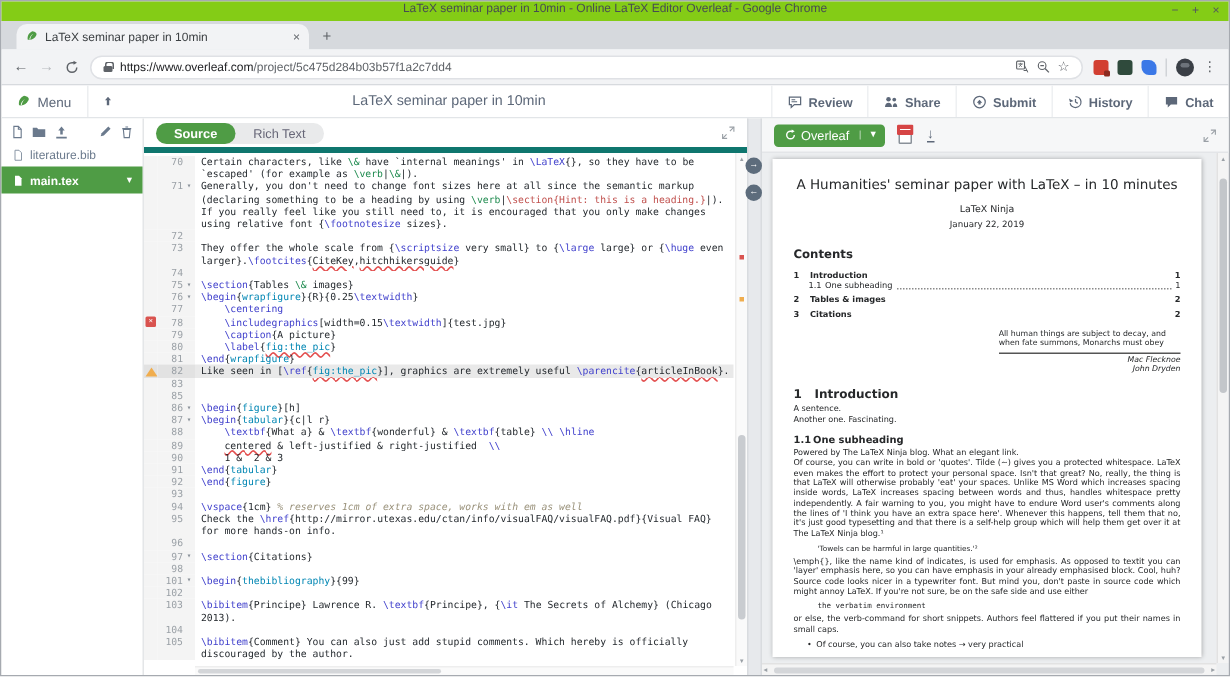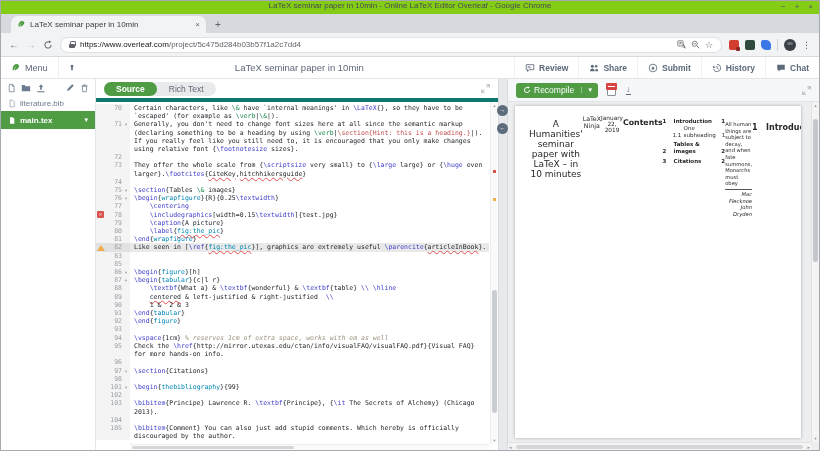--- a/index.html
+++ b/index.html
@@ -107,21 +107,21 @@
   .pdf-top { height:23px; flex:none; background:#f6f7f8; border-bottom:1px solid #e3e5e8; display:flex; align-items:center; gap:8px; padding:0 8px; }
   .recompile { display:flex; align-items:center; background:#4f9c45; color:#fff; border-radius:3px; font-size:8.5px; height:15px; }
   .rc-main { display:flex; align-items:center; gap:3px; padding:0 7px; }
   .rc-caret { padding:0 5px; border-left:1px solid rgba(255,255,255,.4); font-size:6px; }
   .logs-btn { position:relative; width:12px; height:14px; }
   .logs-doc { position:absolute; left:1px; top:3px; width:9px; height:10px; border:1px solid #8a9199; border-radius:1px; background:#fff; }
   .logs-badge { position:absolute; left:0; top:0; width:11px; height:7px; background:#d64545; border-radius:1px; background-image:repeating-linear-gradient(#d64545 0 1px,#fff 1px 2px,#d64545 2px 3px); background-size:7px 3px; background-position:2px 2px; background-repeat:no-repeat; }
   .dl-btn { color:#5d6879; font-size:9px; line-height:9px; border-bottom:1.5px solid #5d6879; padding-bottom:0px; }
   .pdf-expand { margin-left:auto; color:#9aa0a6; }
   .pdf-view { flex:1; position:relative; overflow:hidden; }
-  .pdf-page { position:absolute; left:7px; top:4px; width:286px; bottom:12px; background:#fff; box-shadow:0 0 3px rgba(0,0,0,.3); padding:9px 14px 5px; display:flex; flex-direction:row; font-family:"DejaVu Sans",sans-serif; color:#26282a; overflow:hidden; }
+  .pdf-page { position:absolute; left:7px; top:4px; width:286px; bottom:12px; background:#fff; box-shadow:0 0 3px rgba(0,0,0,.3); padding:9px 14px 5px; display:flex; flex-direction:column; font-family:"DejaVu Sans",sans-serif; color:#26282a; overflow:hidden; }
   .p-title { font-size:9px; text-align:center; margin:4px 0 7px; }
   .p-author { font-size:6.3px; text-align:center; margin-bottom:4px; }
   .p-date { font-size:5.8px; text-align:center; margin-bottom:9px; }
   .p-contents { font-size:7.8px; font-weight:bold; margin:3px 0 4px; }
   .toc-row { display:flex; font-size:5.5px; line-height:7px; align-items:flex-end; }
   .toc-row.l1 { font-weight:bold; margin-top:2.5px; }
   .toc-row.l2 { padding-left:10px; }
   .toc-num { width:11px; flex:none; }
   .toc-fill { flex:1; margin:0 3px; }
   .toc-fill.dots { border-bottom:1px dotted #8a8a8a; margin-bottom:1.5px; }
@@ -529,21 +529,21 @@
     </div>
 
     <div class="pdf-pane">
       <div class="pdf-top">
         <div class="recompile">
           <span class="rc-main">
             <svg width="8" height="8" viewBox="0 0 12 12">
                 <path d="M9.8 6A3.8 3.8 0 1 1 6 2.2h2" fill="none" stroke="#fff" stroke-width="1.4"></path>
                 <path d="M7.2.4L10.2 2.2 7.2 4z" fill="#fff"></path>
               </svg>
-            <span>Recompile</span>
+            <span>Overleaf</span>
           </span>
           <span class="rc-caret">▼</span>
         </div>
         <div class="logs-btn">
           <span class="logs-doc"></span>
           <span class="logs-badge"></span>
         </div>
         <span class="dl-btn">↓</span>
         <svg class="pdf-expand" width="9" height="9" viewBox="0 0 12 12">
             <path d="M7 1h4v4M5 11H1V7" fill="none" stroke="#9aa0a6"></path>

